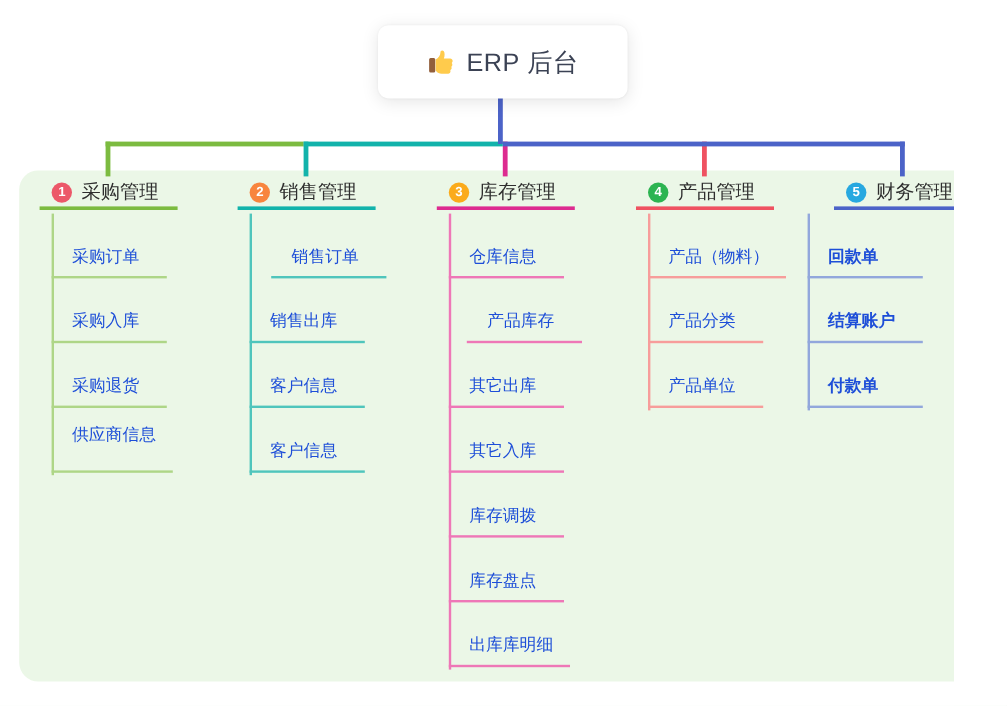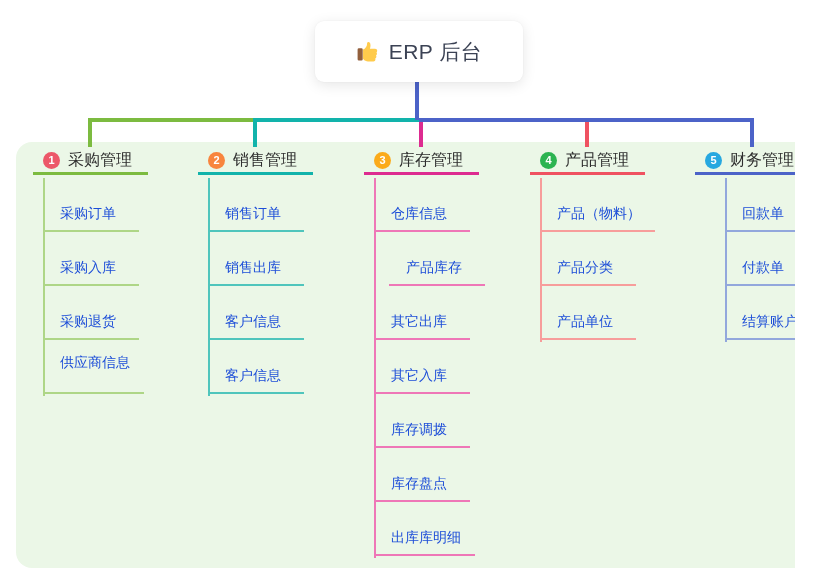--- a/index.html
+++ b/index.html
@@ -81,21 +81,21 @@
   </div>
         </div>
   </div>
       <div>
     <div class="branch-header" style="left: 198px; border-bottom-color: rgb(18, 179, 171);">
       <span class="badge" style="background: rgb(248, 133, 62);">2</span>
       <span class="branch-label">销售管理</span>
     </div>
     <div class="children" style="left: 208px;">
       <div class="vline" style="background: rgb(79, 197, 188); height: 218px;"></div>
-    <div class="child-row" style="border-bottom-color: rgb(79, 197, 188);">
+    <div class="child-row" style="border-bottom-color: rgb(79, 197, 188); margin-left: 18px;">
     <span class="child-label">销售订单</span>
   </div>
           <div class="child-row" style="border-bottom-color: rgb(79, 197, 188);">
     <span class="child-label">销售出库</span>
   </div>
           <div class="child-row" style="border-bottom-color: rgb(79, 197, 188);">
     <span class="child-label">客户信息</span>
   </div>
           <div class="child-row" style="border-bottom-color: rgb(79, 197, 188);">
     <span class="child-label">客户信息</span>
@@ -148,27 +148,27 @@
           <div class="child-row" style="border-bottom-color: rgb(247, 157, 155);">
     <span class="child-label">产品单位</span>
   </div>
         </div>
   </div>
       <div>
     <div class="branch-header" style="left: 695px; border-bottom-color: rgb(76, 99, 200);">
       <span class="badge" style="background: rgb(39, 168, 224);">5</span>
       <span class="branch-label">财务管理</span>
     </div>
-    <div class="children" style="left: 725px;">
+    <div class="children" style="left: 673px; font-weight: bold;">
       <div class="vline" style="background: rgb(146, 167, 220); height: 164px;"></div>
     <div class="child-row" style="border-bottom-color: rgb(146, 167, 220);">
     <span class="child-label">回款单</span>
   </div>
           <div class="child-row" style="border-bottom-color: rgb(146, 167, 220);">
-    <span class="child-label">付款单</span>
+    <span class="child-label">结算账户</span>
   </div>
           <div class="child-row" style="border-bottom-color: rgb(146, 167, 220);">
-    <span class="child-label">结算账户</span>
+    <span class="child-label">付款单</span>
   </div>
         </div>
   </div>
     </div>
 </div>
 
 </body></html>

